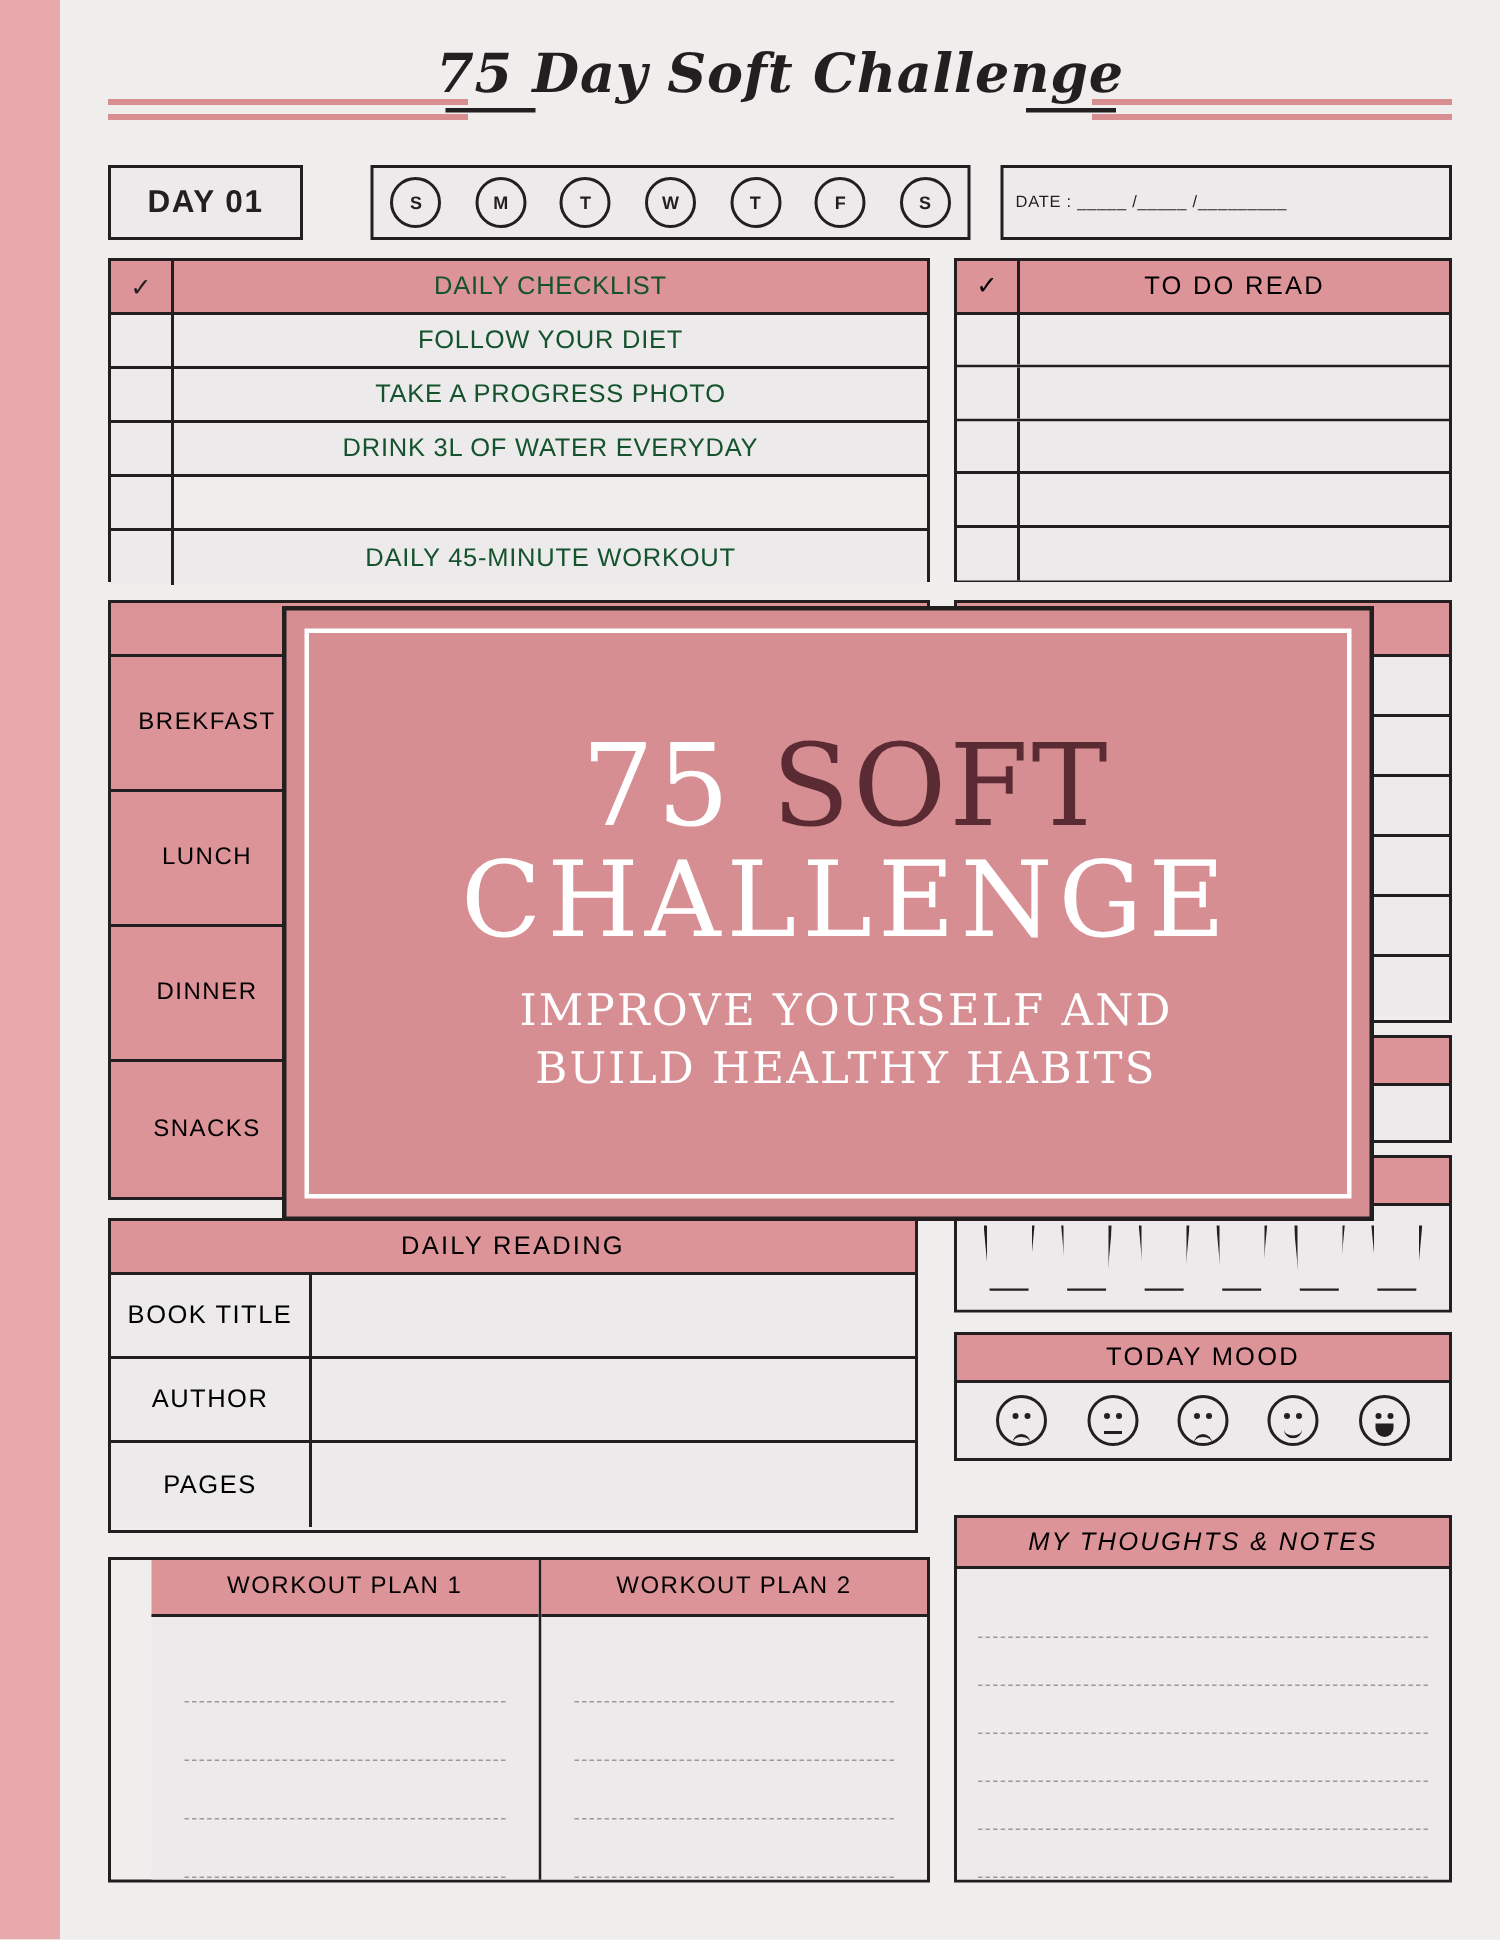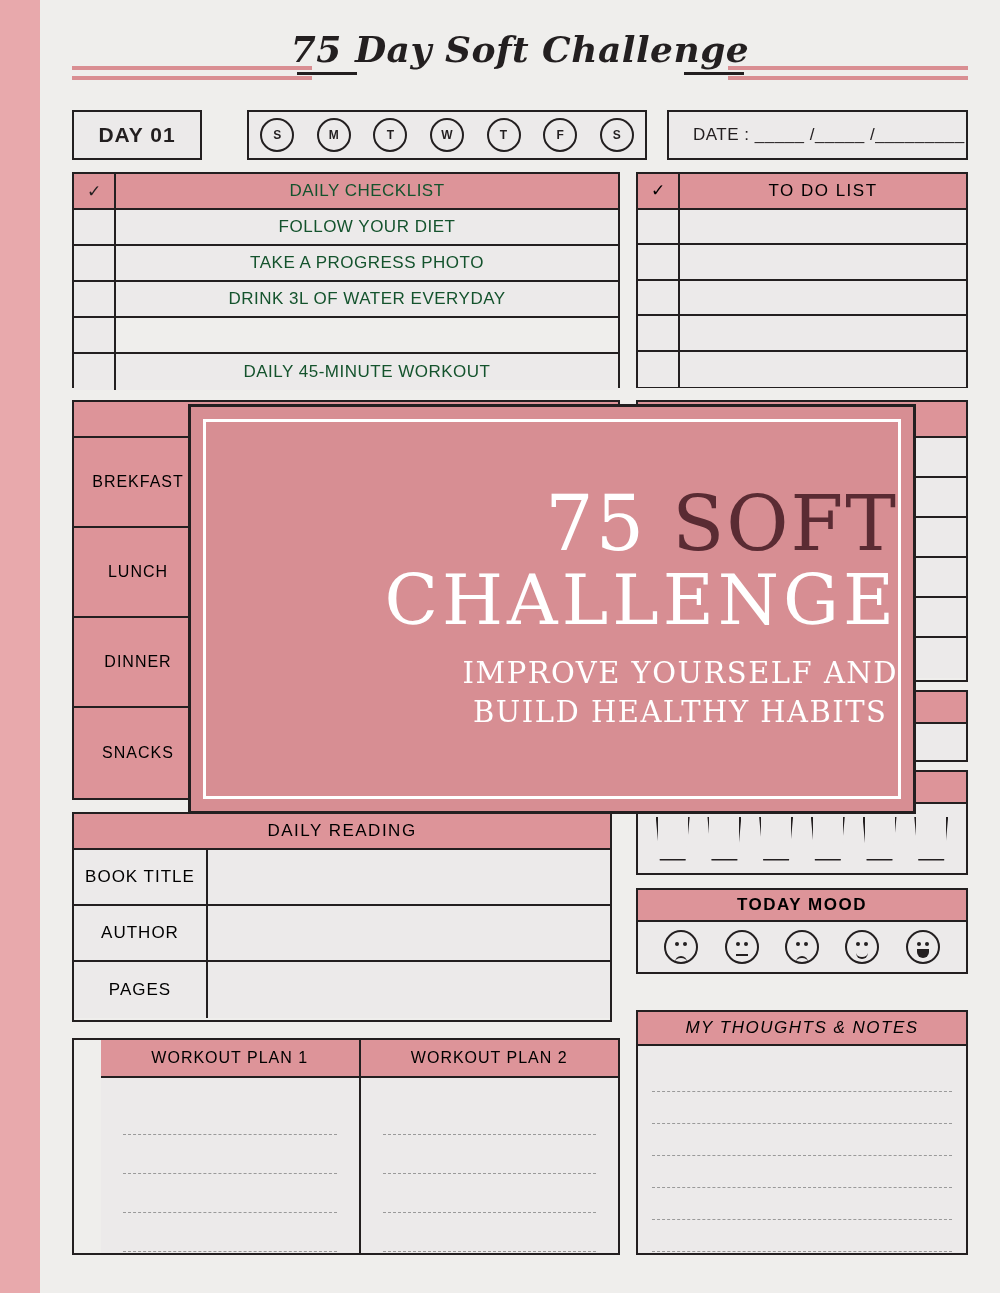--- a/index.html
+++ b/index.html
@@ -65,22 +65,22 @@
     width:34px;height:34px;border-radius:50%;
     border:2px solid #231f20;
     display:flex;align-items:center;justify-content:center;
     font-size:12px;font-weight:bold;color:#231f20;
     box-sizing:border-box;
   }
   .date-box{
     position:absolute;left:595px;top:0;width:301px;height:50px;
     border:2px solid #231f20;background:#eceaea;
     display:flex;align-items:center;
-    padding-left:24px;
-    font-size:17px;letter-spacing:.5px;color:#231f20;
+    padding-left:8px;
+    font-size:11px;letter-spacing:.5px;color:#231f20;
     box-sizing:border-box;
     white-space:nowrap;
   }
 
   
   .checklist{position:absolute;left:32px;top:172px;width:548px;height:216px;border:2px solid #231f20;box-sizing:border-box;}
   .cl-row{display:flex;height:36px;border-bottom:2px solid #231f20;box-sizing:border-box;}
   .cl-row:last-child{border-bottom:none;}
   .cl-check{
     width:42px;border-right:2px solid #231f20;background:#eceaea;
@@ -127,21 +127,21 @@
 
   
   .reading{position:absolute;left:32px;top:812px;width:540px;height:210px;border:2px solid #231f20;box-sizing:border-box;}
   .reading-head{height:36px;background:#dd9499;border-bottom:2px solid #231f20;display:flex;align-items:center;justify-content:center;font-size:17px;letter-spacing:1.5px;box-sizing:border-box;}
   .reading-row{display:flex;height:56px;border-bottom:2px solid #231f20;box-sizing:border-box;}
   .reading-row:last-child{border-bottom:none;}
   .reading-label{width:134px;background:#eceaea;border-right:2px solid #231f20;display:flex;align-items:center;justify-content:center;font-size:17px;letter-spacing:1px;box-sizing:border-box;}
   .reading-val{flex:1;background:#eceaea;}
 
   
-  .mood{position:absolute;left:596px;top:888px;width:332px;height:86px;border:2px solid #231f20;box-sizing:border-box;font-weight:bold;}
+  .mood{position:absolute;left:596px;top:888px;width:332px;height:86px;border:2px solid #231f20;box-sizing:border-box;}
   .mood-head{height:32px;background:#dd9499;border-bottom:2px solid #231f20;display:flex;align-items:center;justify-content:center;font-size:17px;letter-spacing:1.5px;box-sizing:border-box;}
   .mood-body{height:50px;background:#eceaea;display:flex;align-items:center;justify-content:space-evenly;}
 
   
   .notes{position:absolute;left:596px;top:1010px;width:332px;height:245px;border:2px solid #231f20;box-sizing:border-box;font-style:italic;}
   .notes-head{height:34px;background:#dd9499;border-bottom:2px solid #231f20;display:flex;align-items:center;justify-content:center;font-size:17px;letter-spacing:1.5px;box-sizing:border-box;}
   .notes-body{height:207px;background:#eceaea;padding:14px 14px 0 14px;box-sizing:border-box;}
   .note-line{border-bottom:1px dashed #9a9a9a;height:31px;}
 
   
@@ -157,21 +157,21 @@
     position:absolute;left:148px;top:404px;width:728px;height:410px;
     background:#d78e93;
     border:3px solid #231f20;
     box-sizing:border-box;
     box-shadow:0 0 0 0 rgba(0,0,0,0);
   }
   .cover-inner{
     position:absolute;inset:12px;
     border:3px solid #ffffff;
     box-sizing:border-box;
-    display:flex;flex-direction:column;align-items:flex-end;justify-content:center;padding-left:24px;
+    display:flex;flex-direction:column;align-items:center;justify-content:center;padding-left:24px;
   }
   .cover-l1{
     font-family:"DejaVu Serif", serif;
     font-size:76px;color:#ffffff;letter-spacing:2px;line-height:1;
     margin-bottom:2px;
   }
   .cover-l1 .dark{color:#5a2b33;}
   .cover-l2{
     font-family:"DejaVu Serif", serif;
     font-size:70px;color:#ffffff;letter-spacing:4px;line-height:1.05;
@@ -244,21 +244,21 @@
       </div>
       <div class="cl-row">
         <div class="cl-check"></div>
         <div class="cl-label">DAILY 45-MINUTE WORKOUT</div>
       </div>
     </div>
 
     <div class="todo">
       <div class="todo-row head">
         <div class="todo-check">✓</div>
-        <div class="todo-cell">TO DO LIST</div>
+        <div class="todo-cell">TO DO READ</div>
       </div>
       <div class="todo-row">
         <div class="todo-check"></div>
         <div class="todo-cell"></div>
       </div>
       <div class="todo-row">
         <div class="todo-check"></div>
         <div class="todo-cell"></div>
       </div>
       <div class="todo-row">

